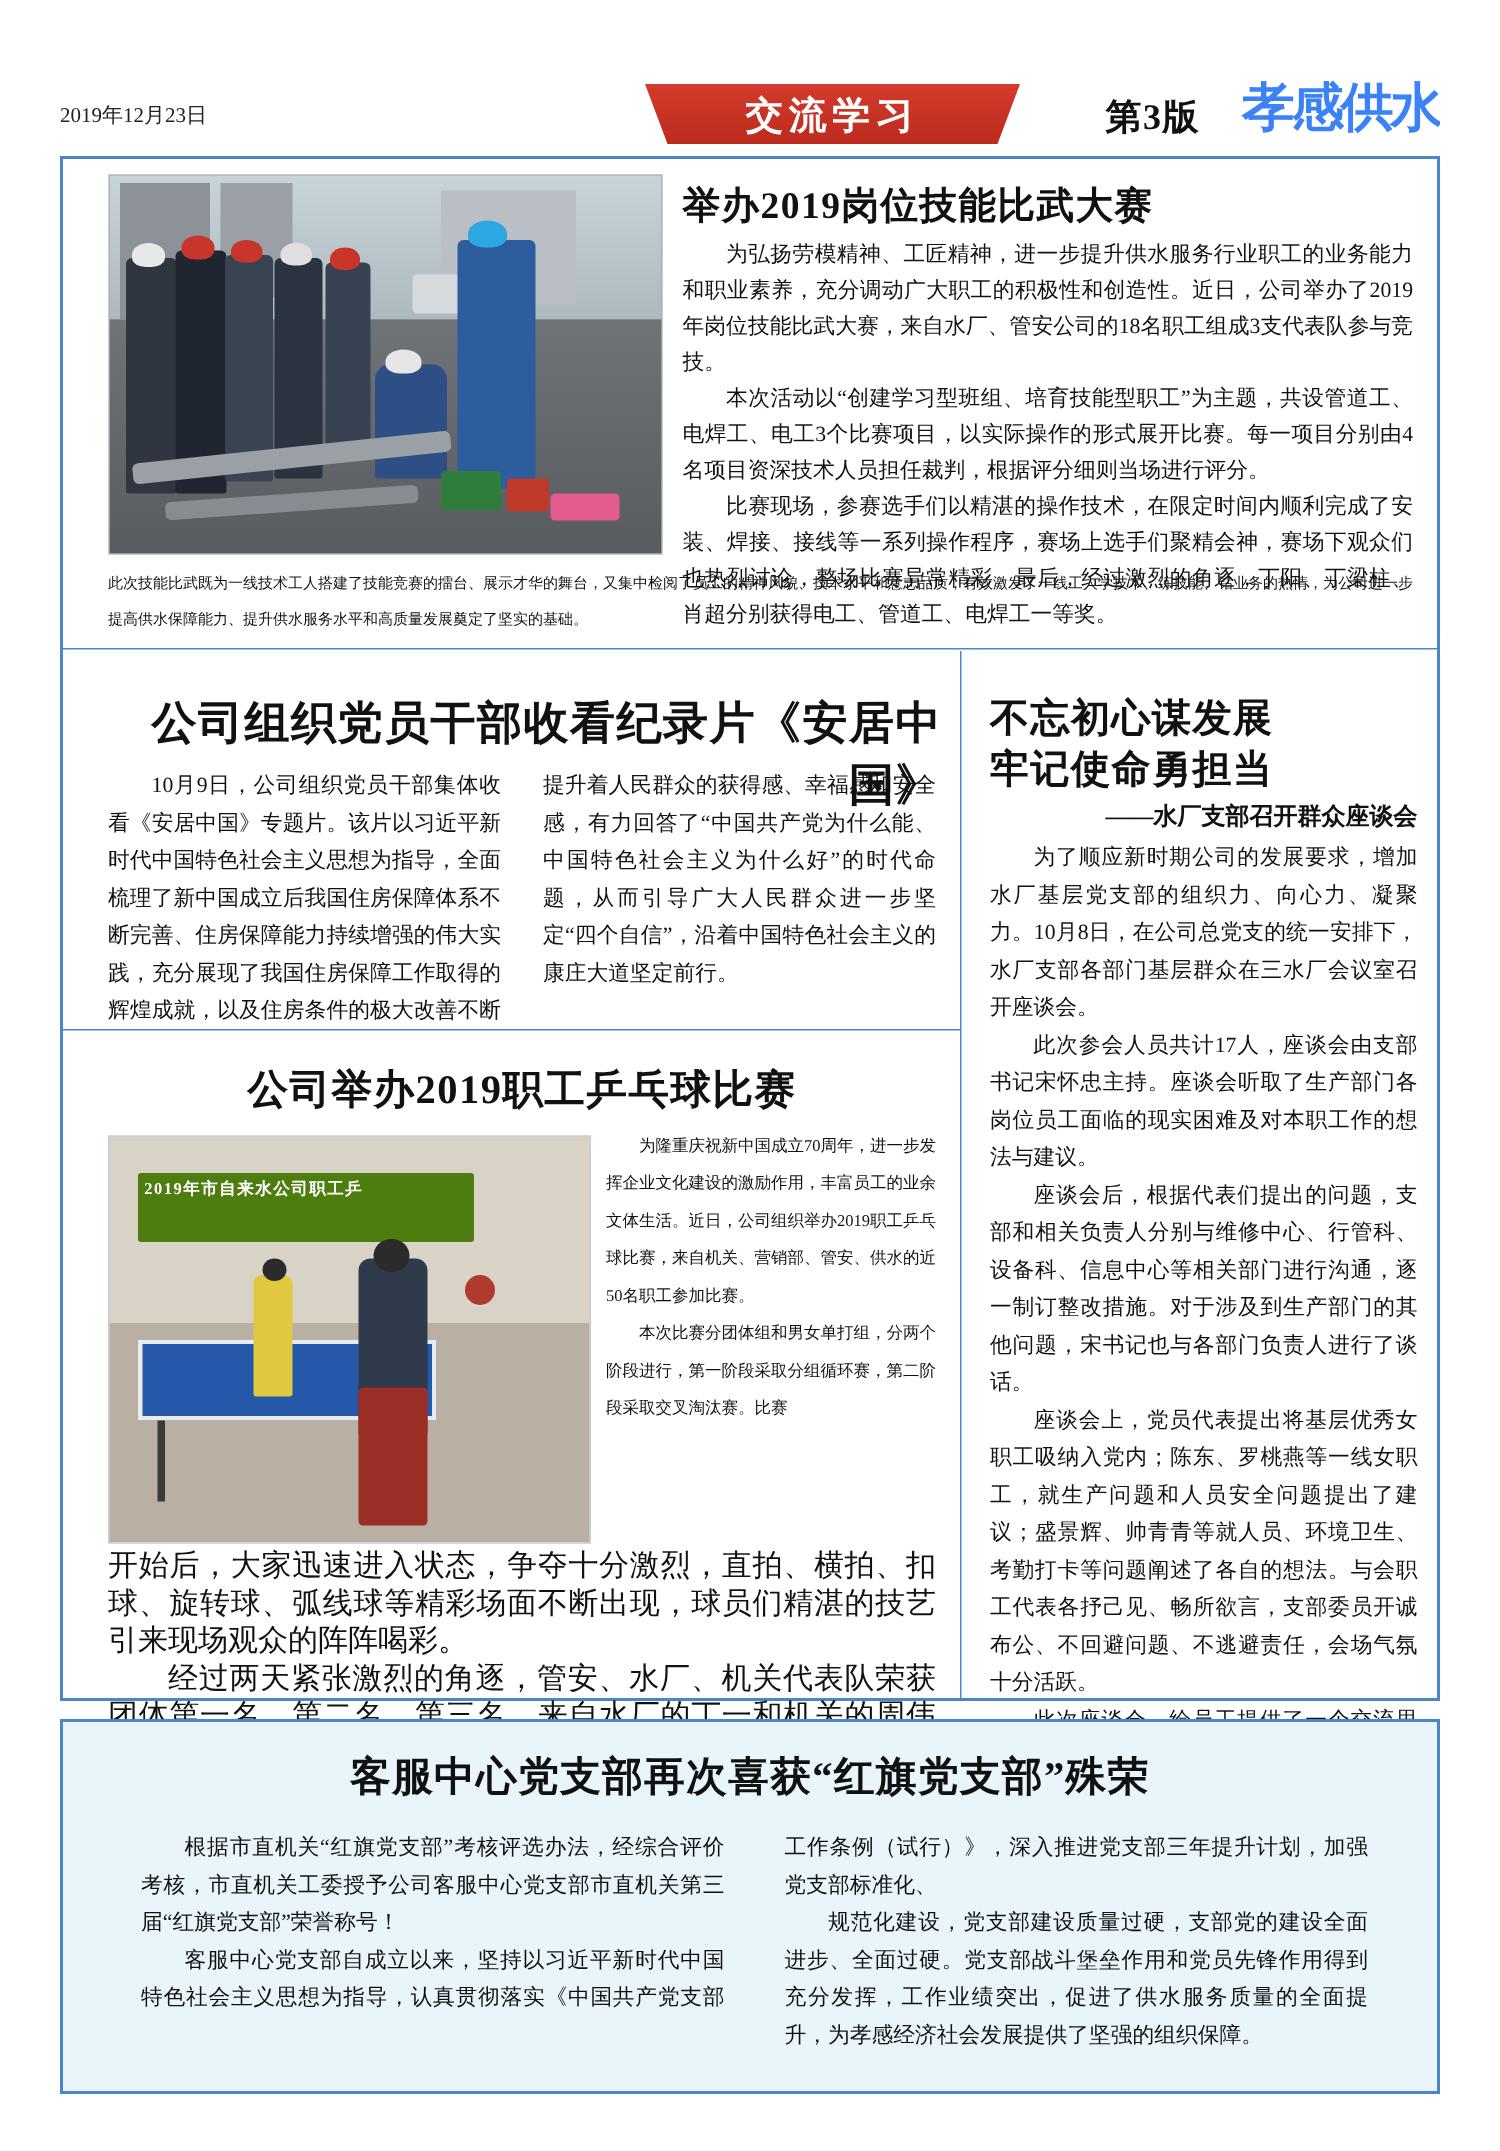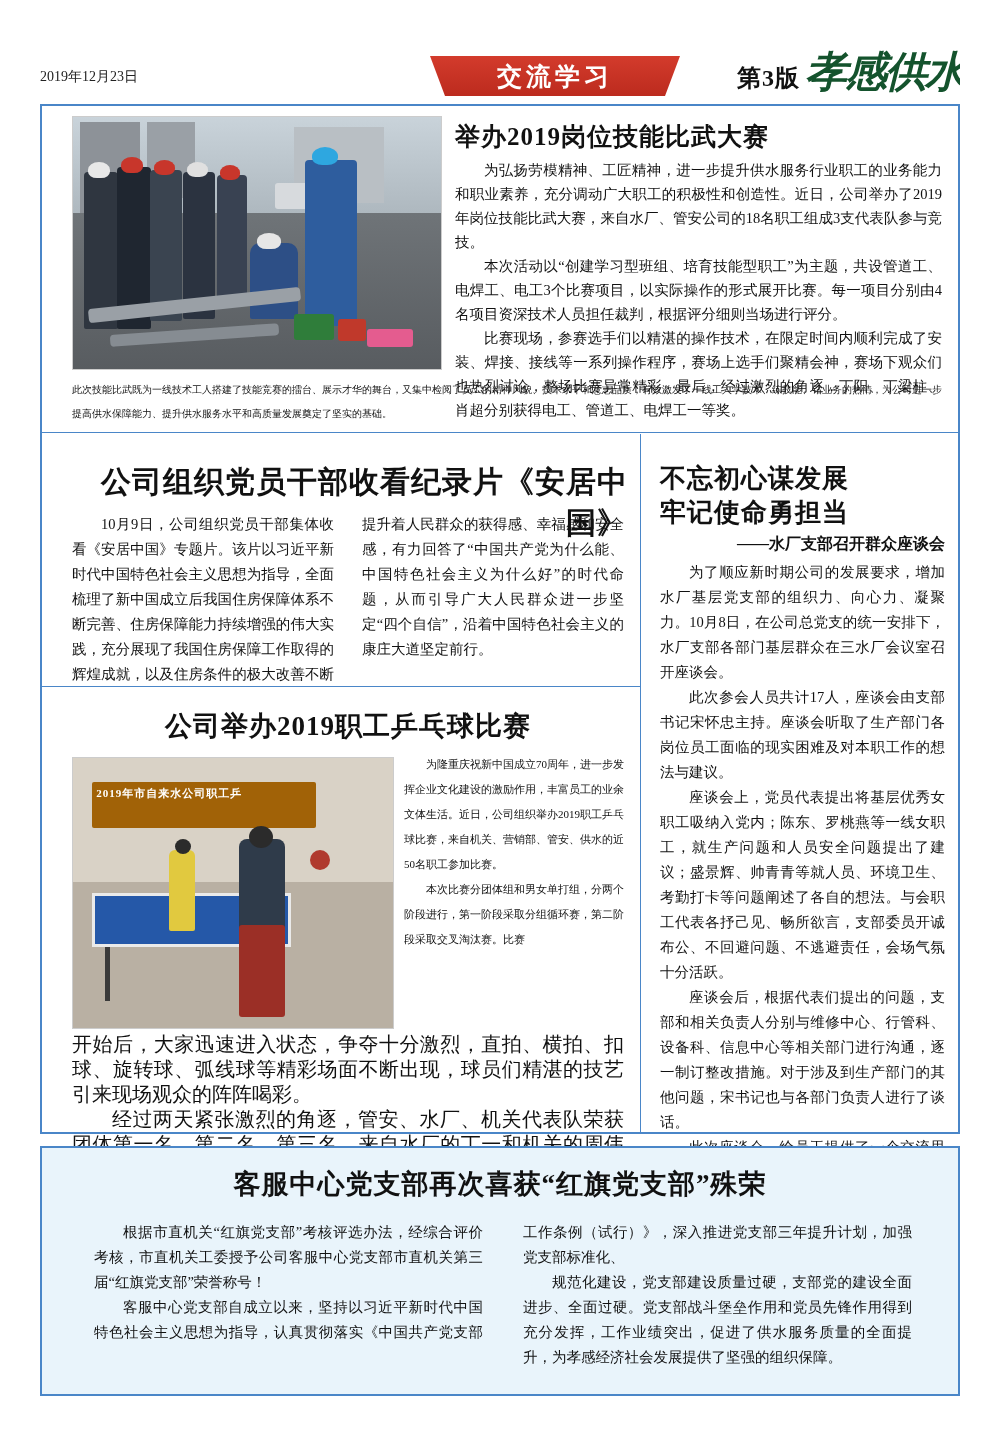--- a/index.html
+++ b/index.html
@@ -75,28 +75,27 @@
     font-weight: bold;
     color: #111;
     letter-spacing: 1px;
   }
   .mast-logo {
     position: absolute;
     right: 0;
     top: -8px;
     width: 155px;
     height: 56px;
-    color: #14532d;
-    font-size: 42px;
+    color: #3b82f6;
+    font-size: 35px;
     font-weight: bold;
     font-family: "Liberation Serif", serif;
     letter-spacing: -2px;
     line-height: 56px;
     text-align: right;
-    font-style: italic;
     overflow: hidden;
     white-space: nowrap;
   }
 
   
   .frame {
     position: absolute;
     left: 40px;
     top: 104px;
     width: 920px;
@@ -289,21 +288,21 @@
   .ph { position: absolute; }
   .p1-sky { left:0; top:0; width:100%; height:38%; background:linear-gradient(180deg,#c9d3da,#aeb8bf); }
   .p1-ground { left:0; top:38%; width:100%; height:62%; background:linear-gradient(180deg,#6f7478,#585c60); }
   .p1-bld { top:2%; width:60px; height:36%; background:#8d9298; }
   .p1-pipe { background:#9aa0a6; border-radius:4px; }
   .p1-person { border-radius:4px 4px 2px 2px; }
   .helmet { border-radius:50% 50% 40% 40%; }
 
   .p2-wall { left:0; top:0; width:100%; height:46%; background:#d9d2c6; }
   .p2-floor { left:0; top:46%; width:100%; height:54%; background:#b9b0a3; }
-  .p2-banner { left:6%; top:9%; width:70%; height:17%; background:#a16207; border-radius:2px; }
+  .p2-banner { left:6%; top:9%; width:70%; height:17%; background:#4d7c0f; border-radius:2px; }
   .p2-banner span { color:#fff; font-size:11px; font-weight:bold; line-height:1; display:block; padding:6px 4px; white-space:nowrap; letter-spacing:1px;}
   .p2-table { left:6%; top:50%; width:62%; height:20%; background:#2558a8; border:3px solid #eaeaea; box-sizing:border-box; }
   .p2-leg { background:#3a3a3a; width:5px; }
 </style>
 </head>
 <body>
 
 <div class="page">
 
   <div class="masthead">
@@ -372,22 +371,22 @@
   <div class="a2-cols">
     <p>10月9日，公司组织党员干部集体收看《安居中国》专题片。该片以习近平新时代中国特色社会主义思想为指导，全面梳理了新中国成立后我国住房保障体系不断完善、住房保障能力持续增强的伟大实践，充分展现了我国住房保障工作取得的辉煌成就，以及住房条件的极大改善不断提升着人民群众的获得感、幸福感和安全感，有力回答了“中国共产党为什么能、中国特色社会主义为什么好”的时代命题，从而引导广大人民群众进一步坚定“四个自信”，沿着中国特色社会主义的康庄大道坚定前行。</p>
   </div>
 
   <div class="a3-title" style="white-space:pre-line;">不忘初心谋发展
 牢记使命勇担当</div>
   <div class="a3-sub">——水厂支部召开群众座谈会</div>
   <div class="a3-body">
     <p>为了顺应新时期公司的发展要求，增加水厂基层党支部的组织力、向心力、凝聚力。10月8日，在公司总党支的统一安排下，水厂支部各部门基层群众在三水厂会议室召开座谈会。</p>
     <p>此次参会人员共计17人，座谈会由支部书记宋怀忠主持。座谈会听取了生产部门各岗位员工面临的现实困难及对本职工作的想法与建议。</p>
+    <p>座谈会后，根据代表们提出的问题，支部和相关负责人分别与维修中心、行管科、设备科、信息中心等相关部门进行沟通，逐一制订整改措施。对于涉及到生产部门的其他问题，宋书记也与各部门负责人进行了谈话。</p>
     <p>座谈会上，党员代表提出将基层优秀女职工吸纳入党内；陈东、罗桃燕等一线女职工，就生产问题和人员安全问题提出了建议；盛景辉、帅青青等就人员、环境卫生、考勤打卡等问题阐述了各自的想法。与会职工代表各抒己见、畅所欲言，支部委员开诚布公、不回避问题、不逃避责任，会场气氛十分活跃。</p>
-    <p>座谈会后，根据代表们提出的问题，支部和相关负责人分别与维修中心、行管科、设备科、信息中心等相关部门进行沟通，逐一制订整改措施。对于涉及到生产部门的其他问题，宋书记也与各部门负责人进行了谈话。</p>
     <p>此次座谈会，给员工提供了一个交流思想、交流感情的平台，起到了凝聚党员和群众力量的作用。大家纷纷表示，座谈会这种形式非常好，既能让大家在聚在一起了解公司的工作情况和发展变化，又能切实为员工解决实际问题。（厉锐进）</p>
   </div>
 
   <div class="a4-title">公司举办2019职工乒乓球比赛</div>
 
   <div class="a4-photo">
     <div class="ph p2-wall"></div>
     <div class="ph p2-floor"></div>
     <div class="ph p2-banner">
       <span>2019年市自来水公司职工乒</span>

